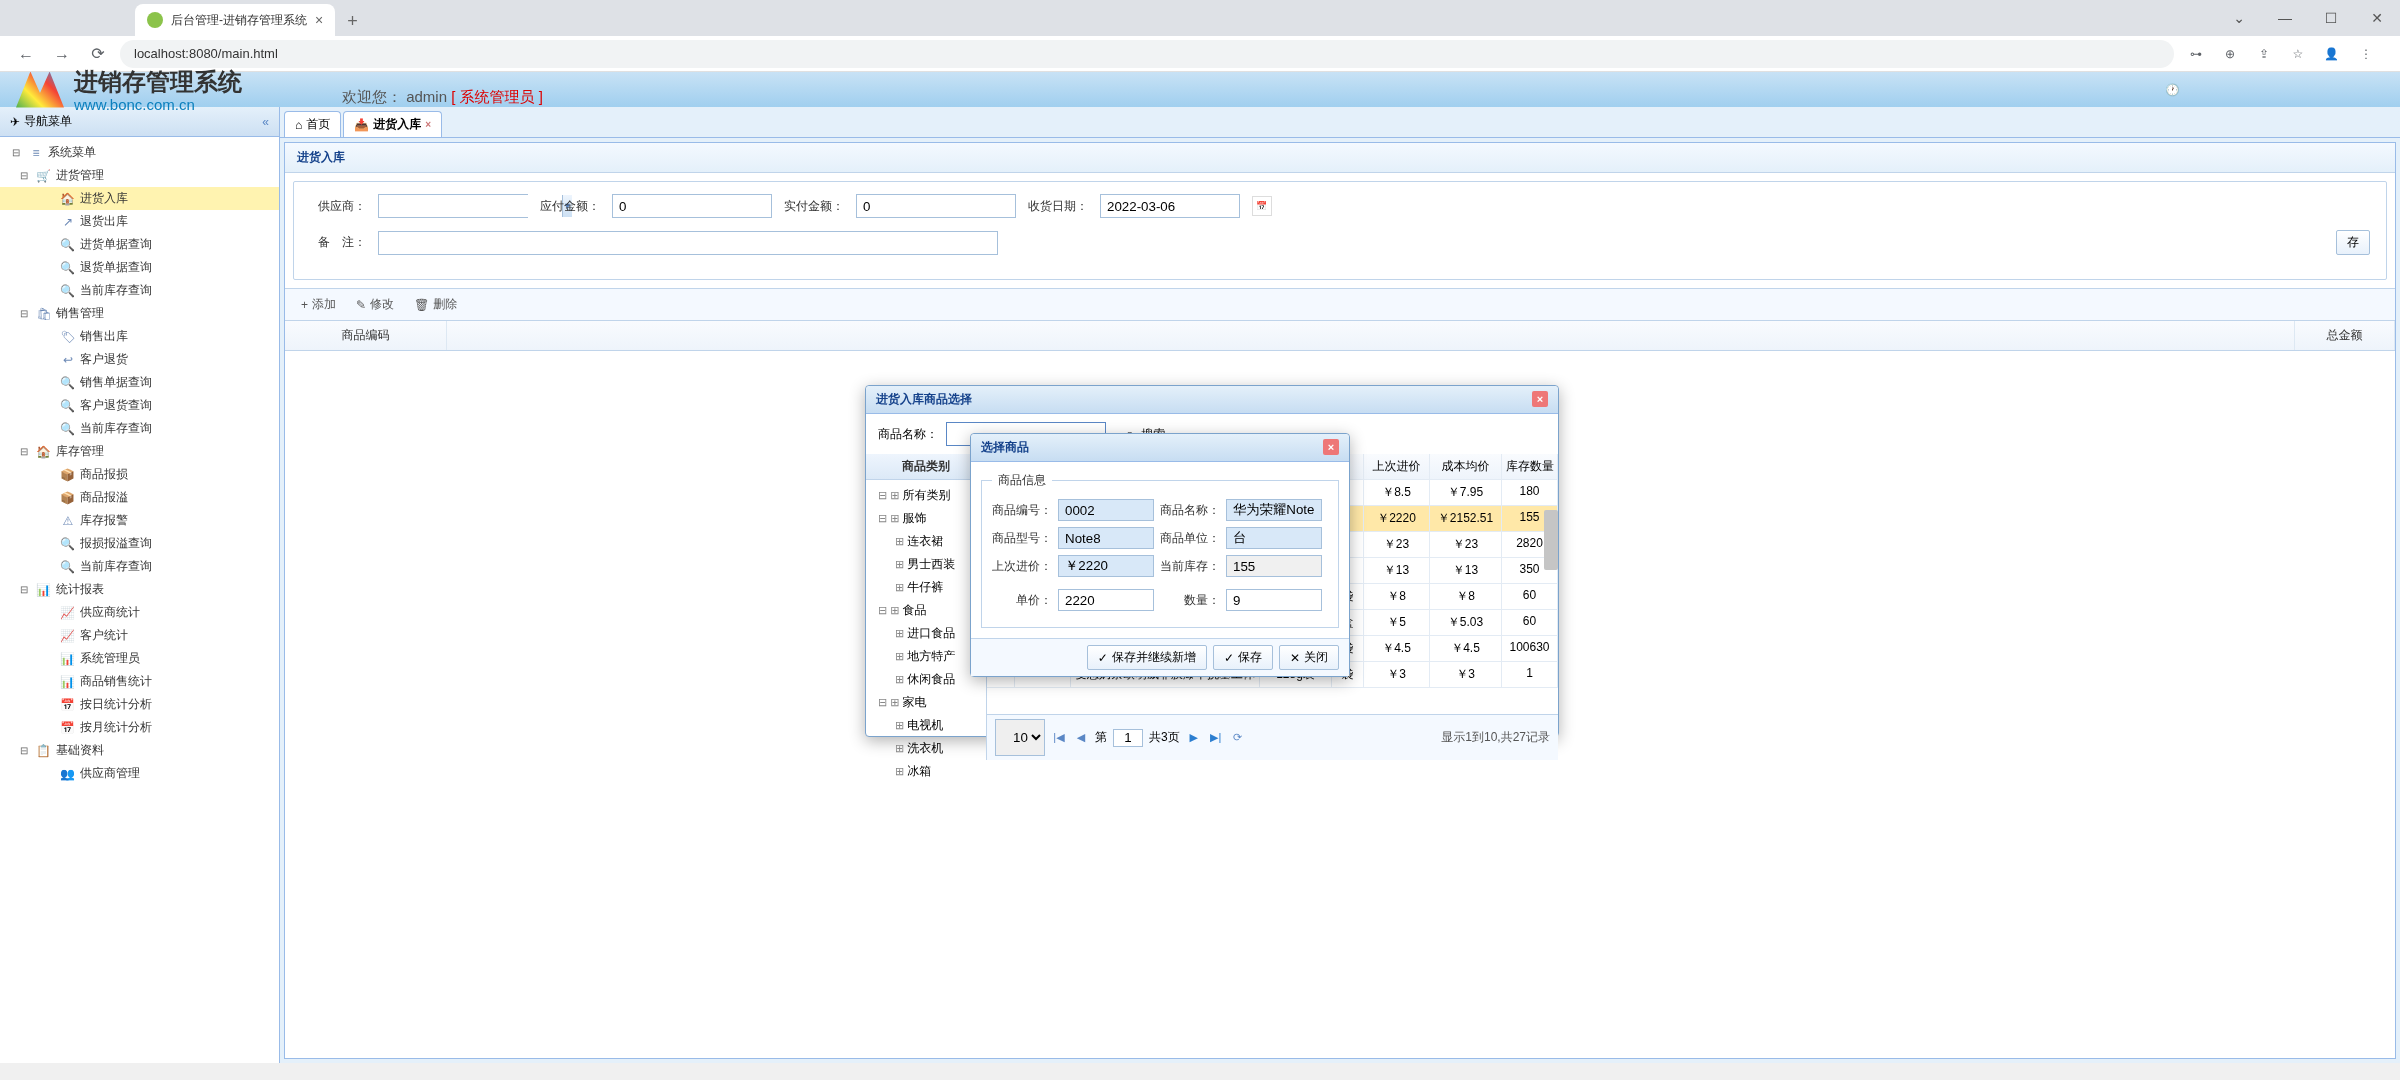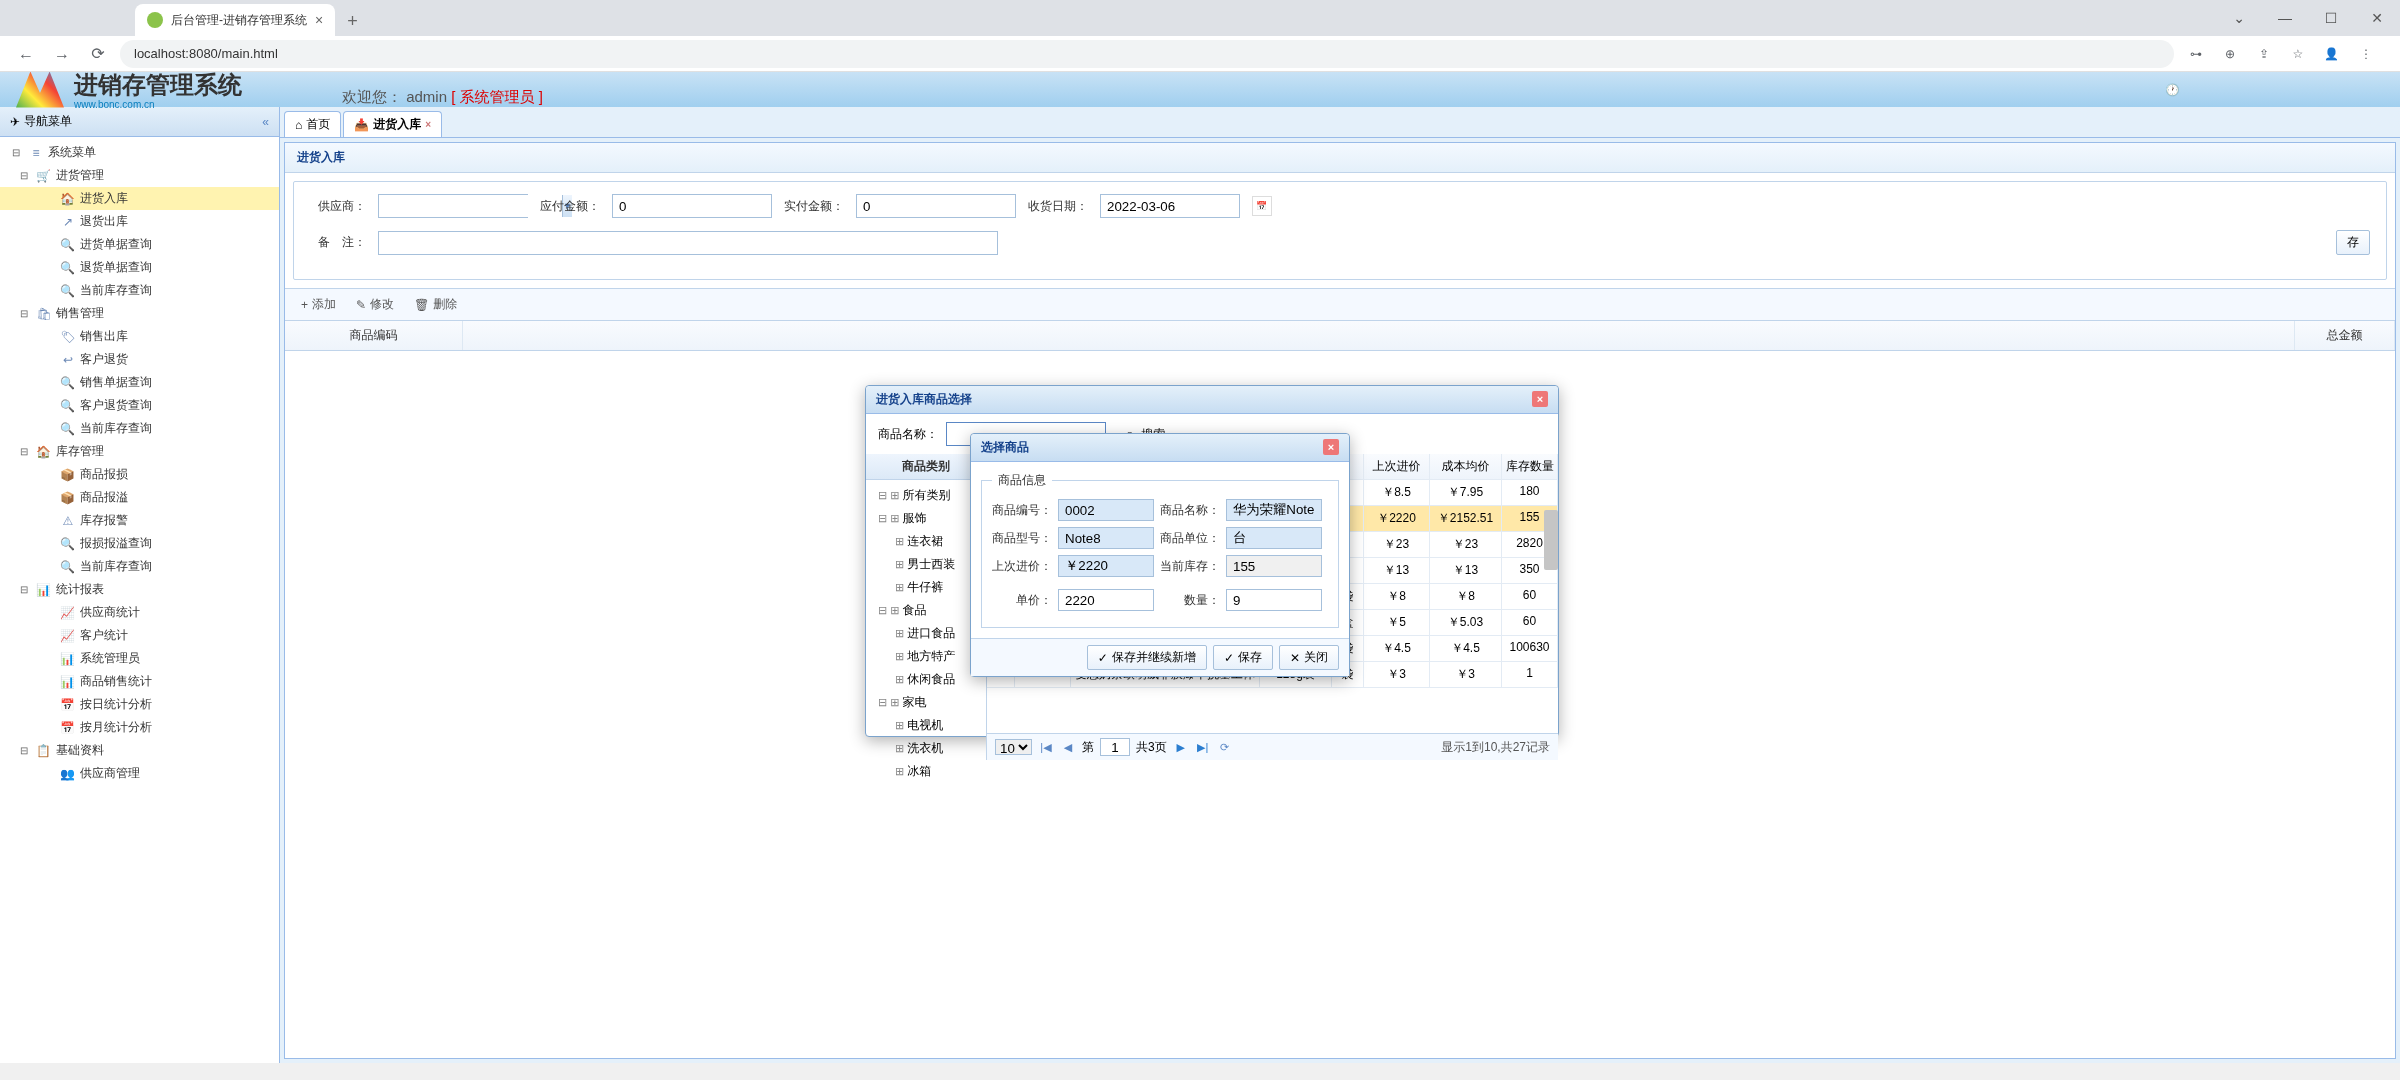--- a/index.html
+++ b/index.html
@@ -19,21 +19,21 @@
     .addr-bar { height: 36px; display: flex; align-items: center; padding: 0 12px; gap: 8px; background: #fff; border-bottom: 1px solid #e0e0e0; }
     .nav-btn { width: 28px; height: 28px; display: flex; align-items: center; justify-content: center; color: #5f6368; font-size: 16px; border-radius: 50%; }
     .url-field { flex: 1; height: 28px; background: #f1f3f4; border-radius: 14px; padding: 0 14px; display: flex; align-items: center; color: #333; font-size: 13px; }
     .addr-icons { display: flex; gap: 6px; padding-right: 8px; }
     .addr-icons span { width: 28px; height: 28px; display: flex; align-items: center; justify-content: center; color: #5f6368; }
     
     
     .app-header { background: linear-gradient(to bottom, #c8e2f5, #a0cfef); height: 35px; display: flex; align-items: center; padding: 0 16px; position: relative; }
     .logo { width: 48px; height: 36px; background: linear-gradient(45deg, #4caf50, #ffeb3b, #f44336, #2196f3); margin-right: 10px; clip-path: polygon(0 100%, 30% 0, 50% 60%, 70% 0, 100% 100%); }
     .sys-title { font-size: 24px; font-weight: bold; color: #333; }
-    .sys-sub { font-size: 10px; color: #0a7fbd; margin-top: -2px; display:block; }
+    .sys-sub { font-size: 15px; color: #0a7fbd; margin-top: -2px; display:block; }
     .welcome { margin-left: 100px; font-size: 15px; color: #555; margin-top: 16px; }
     .welcome .role { color: #d00; }
     .clock-icon { position: absolute; right: 220px; color: #888; }
     
     
     .app-body { display: flex; height: calc(100vh - 124px); background: #e4f0fa; }
     
     
     .sidebar { width: 280px; background: #fff; border-right: 1px solid #99bbe8; display: flex; flex-direction: column; }
     .sidebar-head { background: linear-gradient(#e4f0fa,#cde0f3); border-bottom: 1px solid #99bbe8; padding: 6px 10px; display: flex; align-items: center; gap: 4px; }
@@ -86,21 +86,21 @@
     .cat-node.l1 { padding-left: 26px; }
     .cat-icon { font-size: 11px; color: #888; }
     
     .prod-table { flex: 1; display: flex; flex-direction: column; }
     .pt-head, .pt-row { display: flex; border-bottom: 1px solid #e3ebf4; }
     .pt-head { background: linear-gradient(#f9fbfe,#eef4fb); }
     .pt-head > div, .pt-row > div { padding: 4px 4px; text-align: center; border-right: 1px solid #e3ebf4; overflow: hidden; white-space: nowrap; }
     .pt-row.sel { background: #ffe8a8; }
     .c-idx{width:28px} .c-code{width:56px} .c-name{flex:1} .c-spec{width:72px} .c-unit{width:32px} .c-last{width:66px} .c-avg{width:72px} .c-stock{width:56px}
     .pager { border-top: 1px solid #c0d4ea; padding: 4px 8px; display: flex; align-items: center; gap: 6px; background: #f4f9ff; }
-    .pager select { border: 1px solid #a6c0db; height: 16px; }
+    .pager select { border: 1px solid #a6c0db; height: 37px; padding-left: 13px; }
     .pg-btn { color: #5a87c5; font-size: 11px; cursor: pointer; width: 16px; text-align: center; }
     .pg-input { width: 30px; border: 1px solid #a6c0db; text-align: center; height: 18px; }
     .pager-info { margin-left: auto; color: #555; }
     
     .dlg2 { left: 685px; top: 290px; width: 380px; }
     .fieldset { border: 1px solid #c0d4ea; margin: 10px; padding: 10px; }
     .fieldset legend { padding: 0 6px; color: #333; }
     .info-row { display: flex; align-items: center; gap: 6px; margin-bottom: 6px; }
     .info-row label { width: 60px; text-align: right; color: #333; }
     .info-input { border: 1px solid #a6c0db; height: 22px; padding: 0 6px; width: 96px; background: #f0f0f0; }
@@ -350,21 +350,21 @@
             </div>
         </div>
       </div>
 
       <div class="toolbar">
         <span class="tb-btn">+ <span>添加</span></span>
         <span class="tb-btn">✎ <span>修改</span></span>
         <span class="tb-btn">🗑 <span>删除</span></span>
       </div>
       <div class="grid-head">
-        <div class="col" style="width:178px">商品编码</div>
+        <div class="col" style="width:162px">商品编码</div>
         <div class="col" style="flex:1"></div>
         <div class="col" style="width:100px">总金额</div>
       </div>
 
       <div class="dialog dlg1">
         <div class="dialog-title">
           <span>进货入库商品选择</span>
           <span class="dialog-close">×</span>
         </div>
         <div class="dlg1-search">

